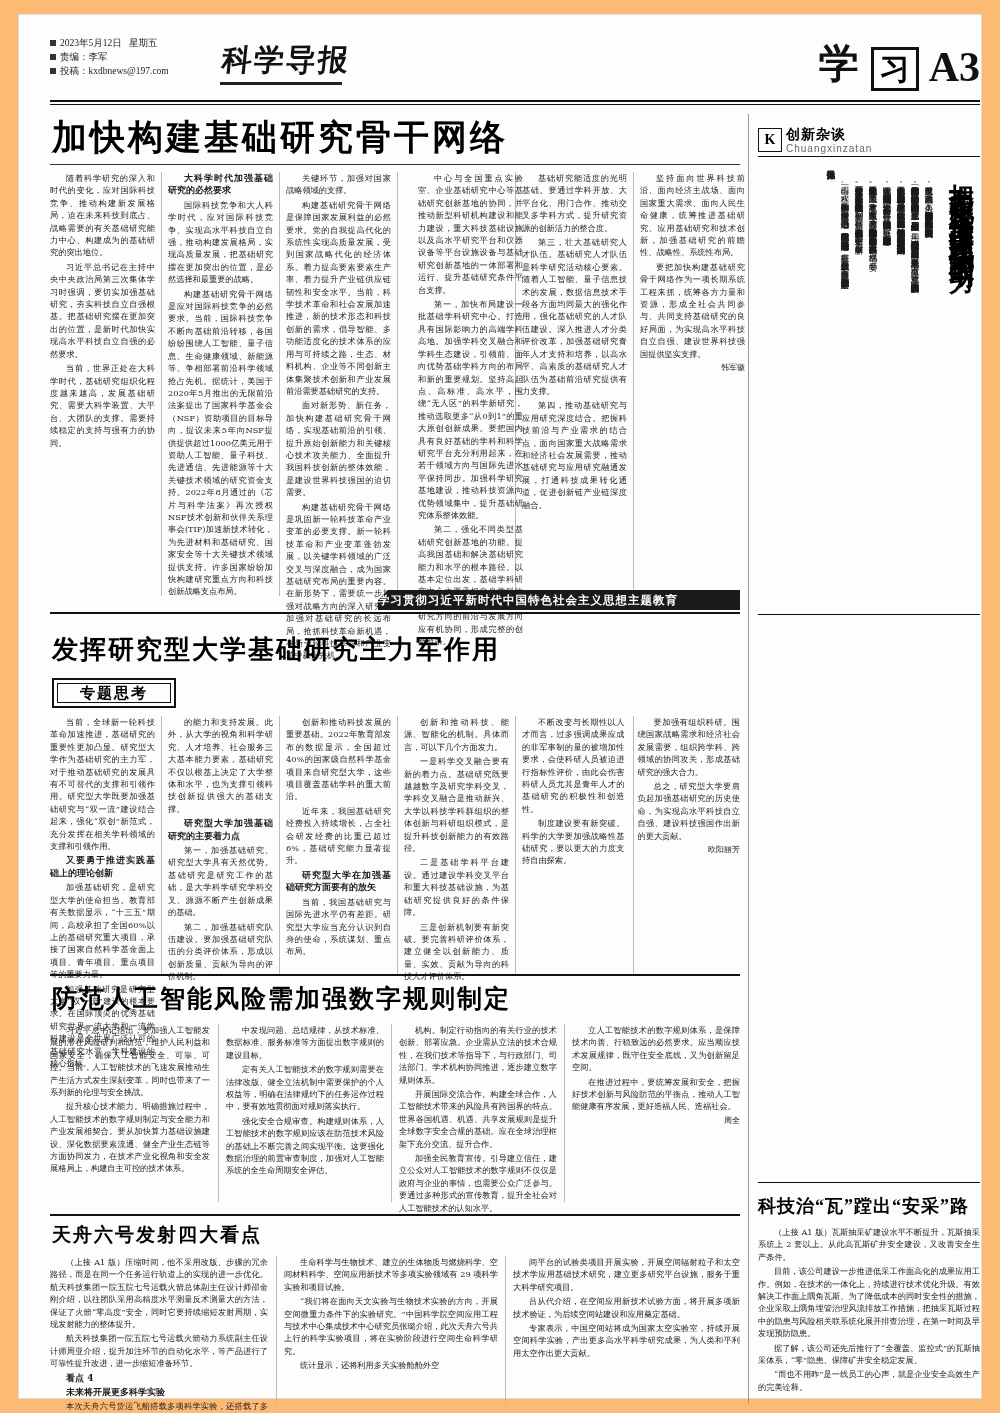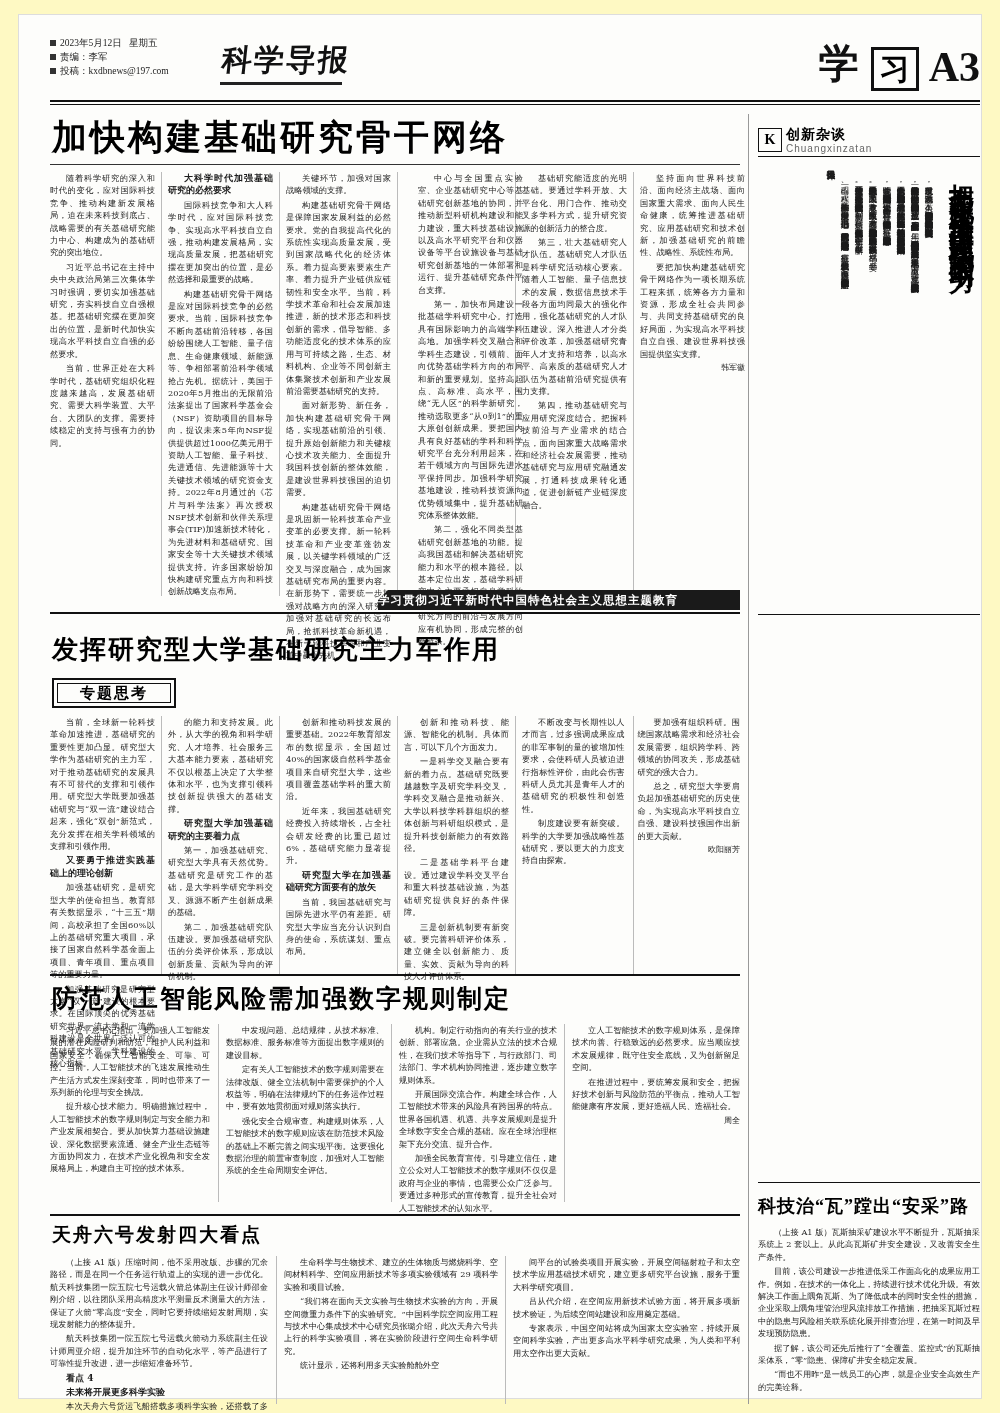--- a/index.html
+++ b/index.html
@@ -1,18 +1,18 @@
 <!DOCTYPE html>
 <html><head>
 <meta charset="utf-8">
 <style>
   html,body{margin:0;padding:0;background:#f0efec;}
   body{font-family:"Liberation Serif", serif;}
   #page{
-    position:relative;width:1000px;height:1413px;background:#fef9c3;
+    position:relative;width:1000px;height:1413px;background:#fdba74;
     margin:0 auto;overflow:hidden;
   }
   .paper{position:absolute;left:18px;top:14px;width:964px;height:1385px;background:#fdfdfb;
     box-shadow:0 0 0 1px #ddd inset;}
   
   .masthead{position:absolute;left:32px;top:22px;width:930px;height:62px;}
   .mh-left{position:absolute;left:0;top:0;font-size:9.5px;line-height:14px;color:#222;}
   .mh-left div{white-space:nowrap;}
   .mh-left .sq{display:inline-block;width:6px;height:6px;background:#333;margin-right:4px;}
   .mh-logo{position:absolute;left:172px;top:4px;font-size:30px;font-weight:bold;

